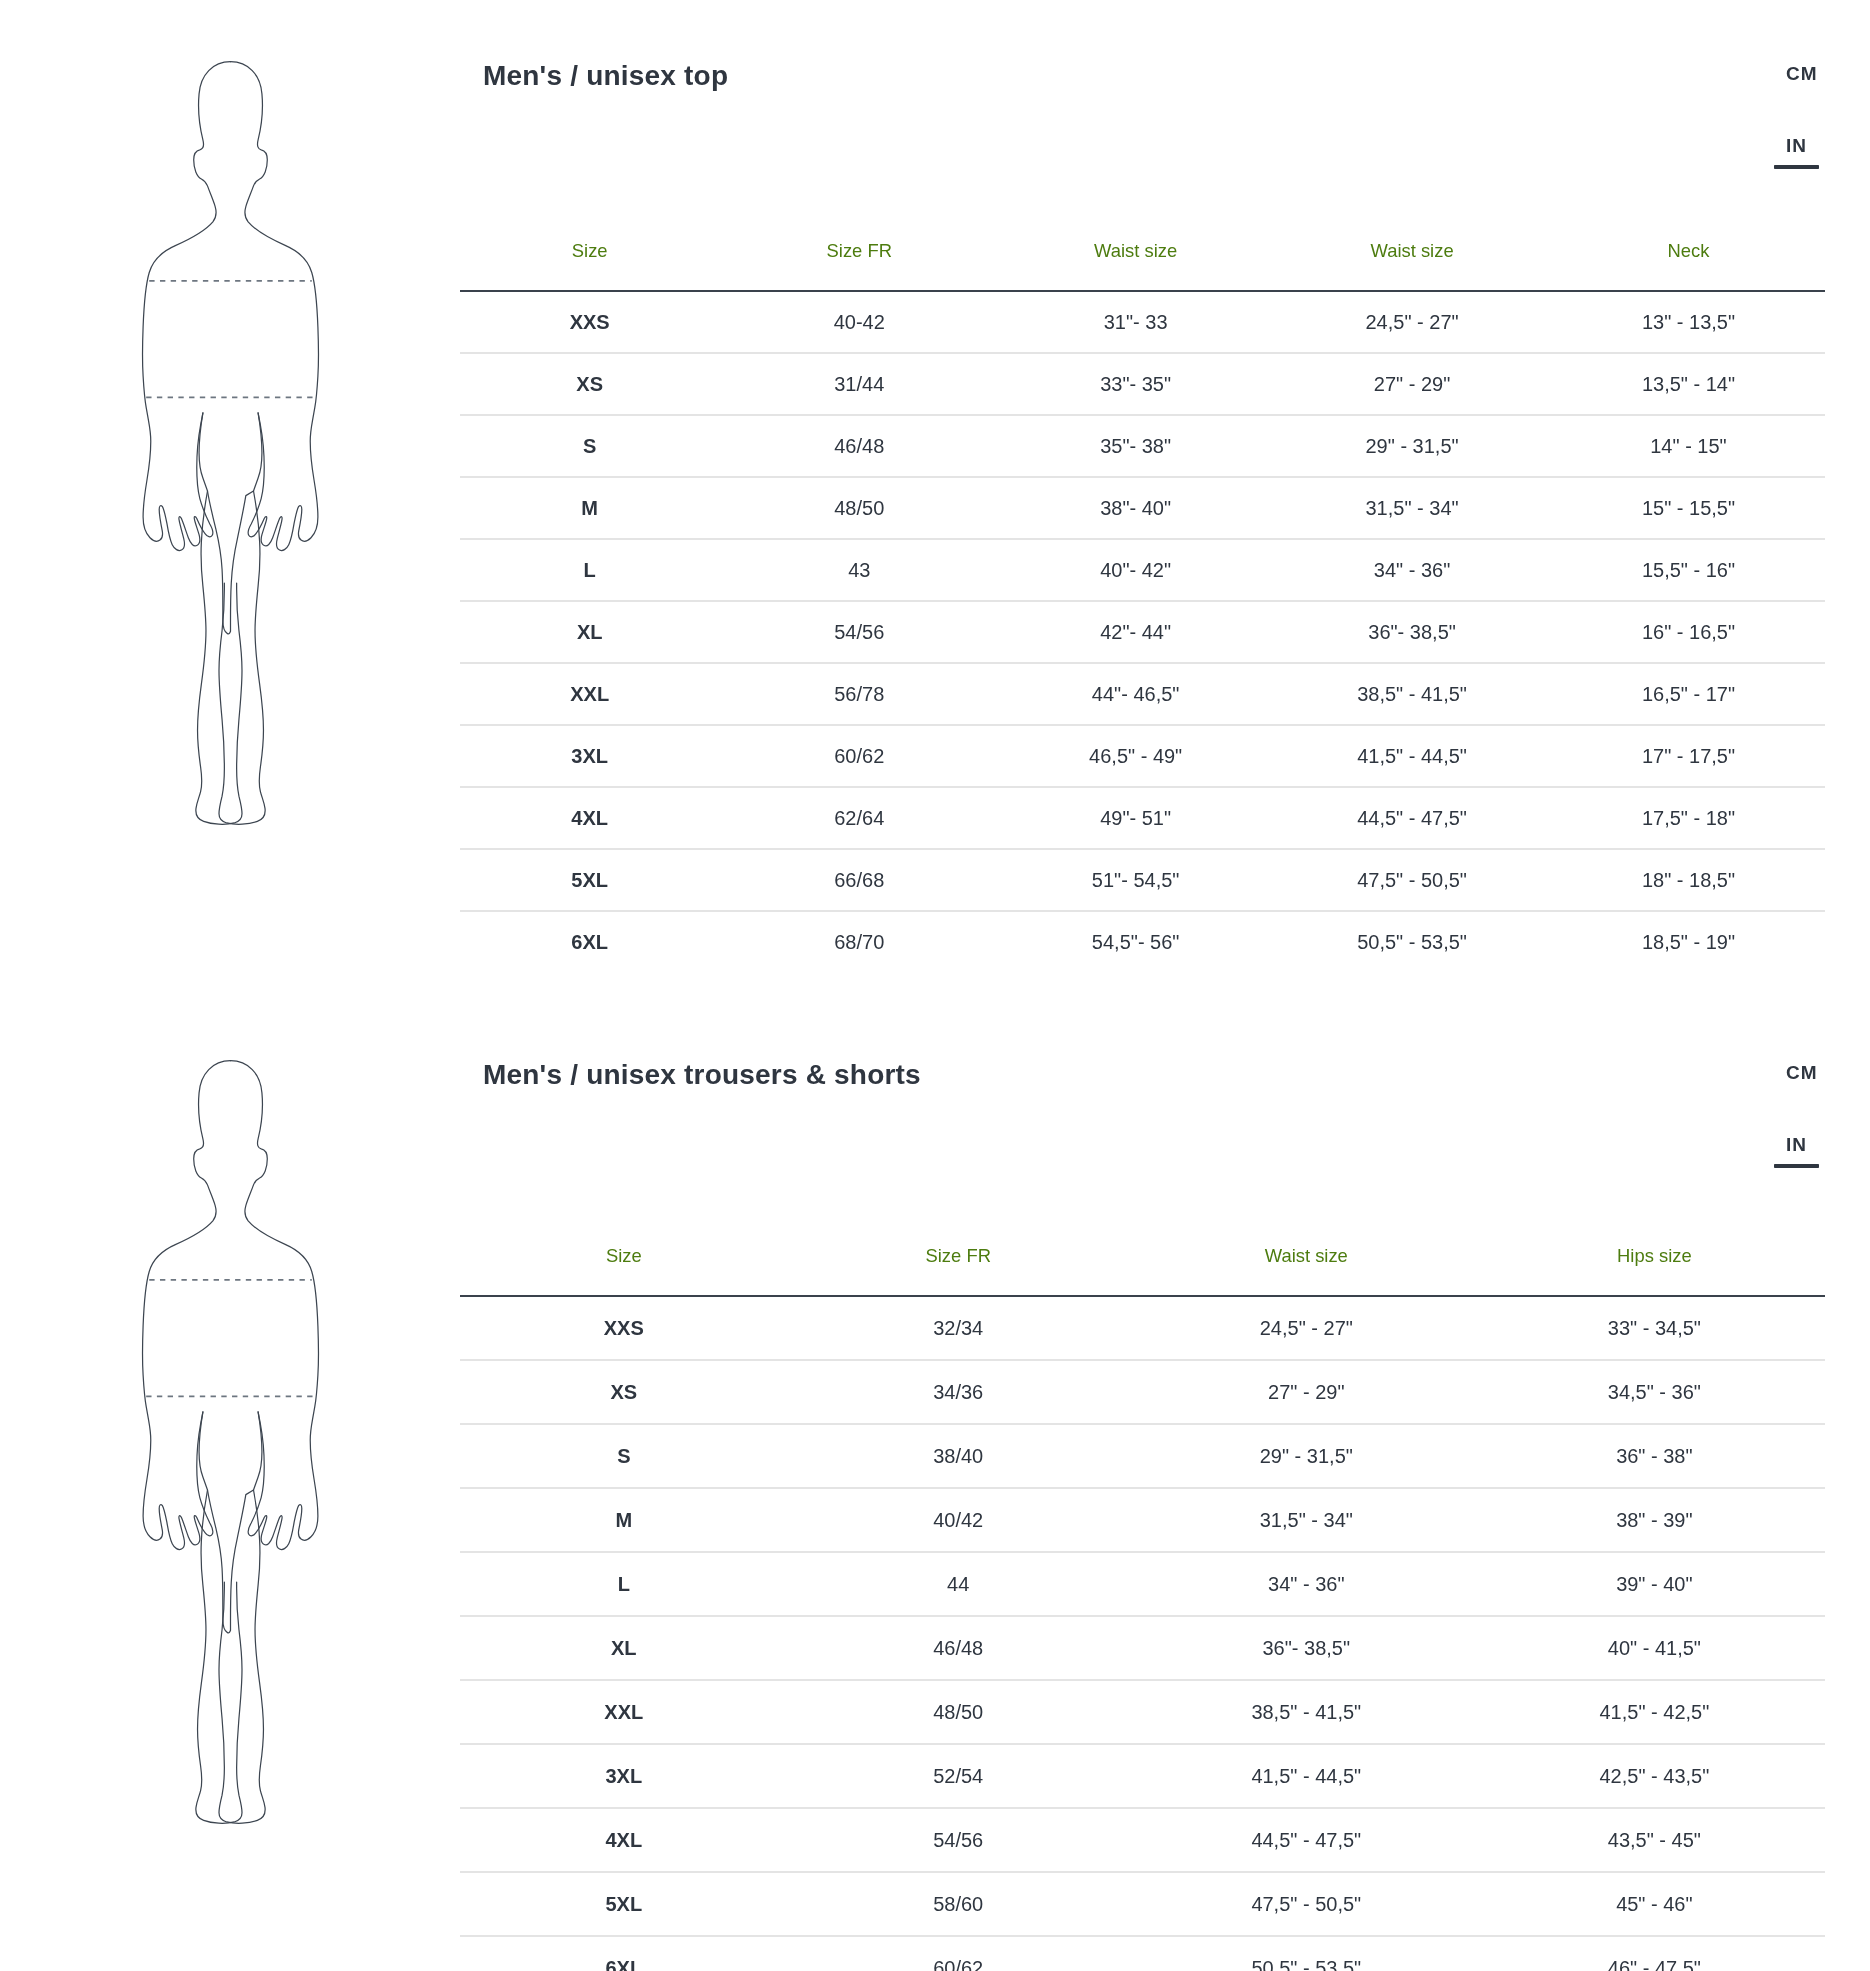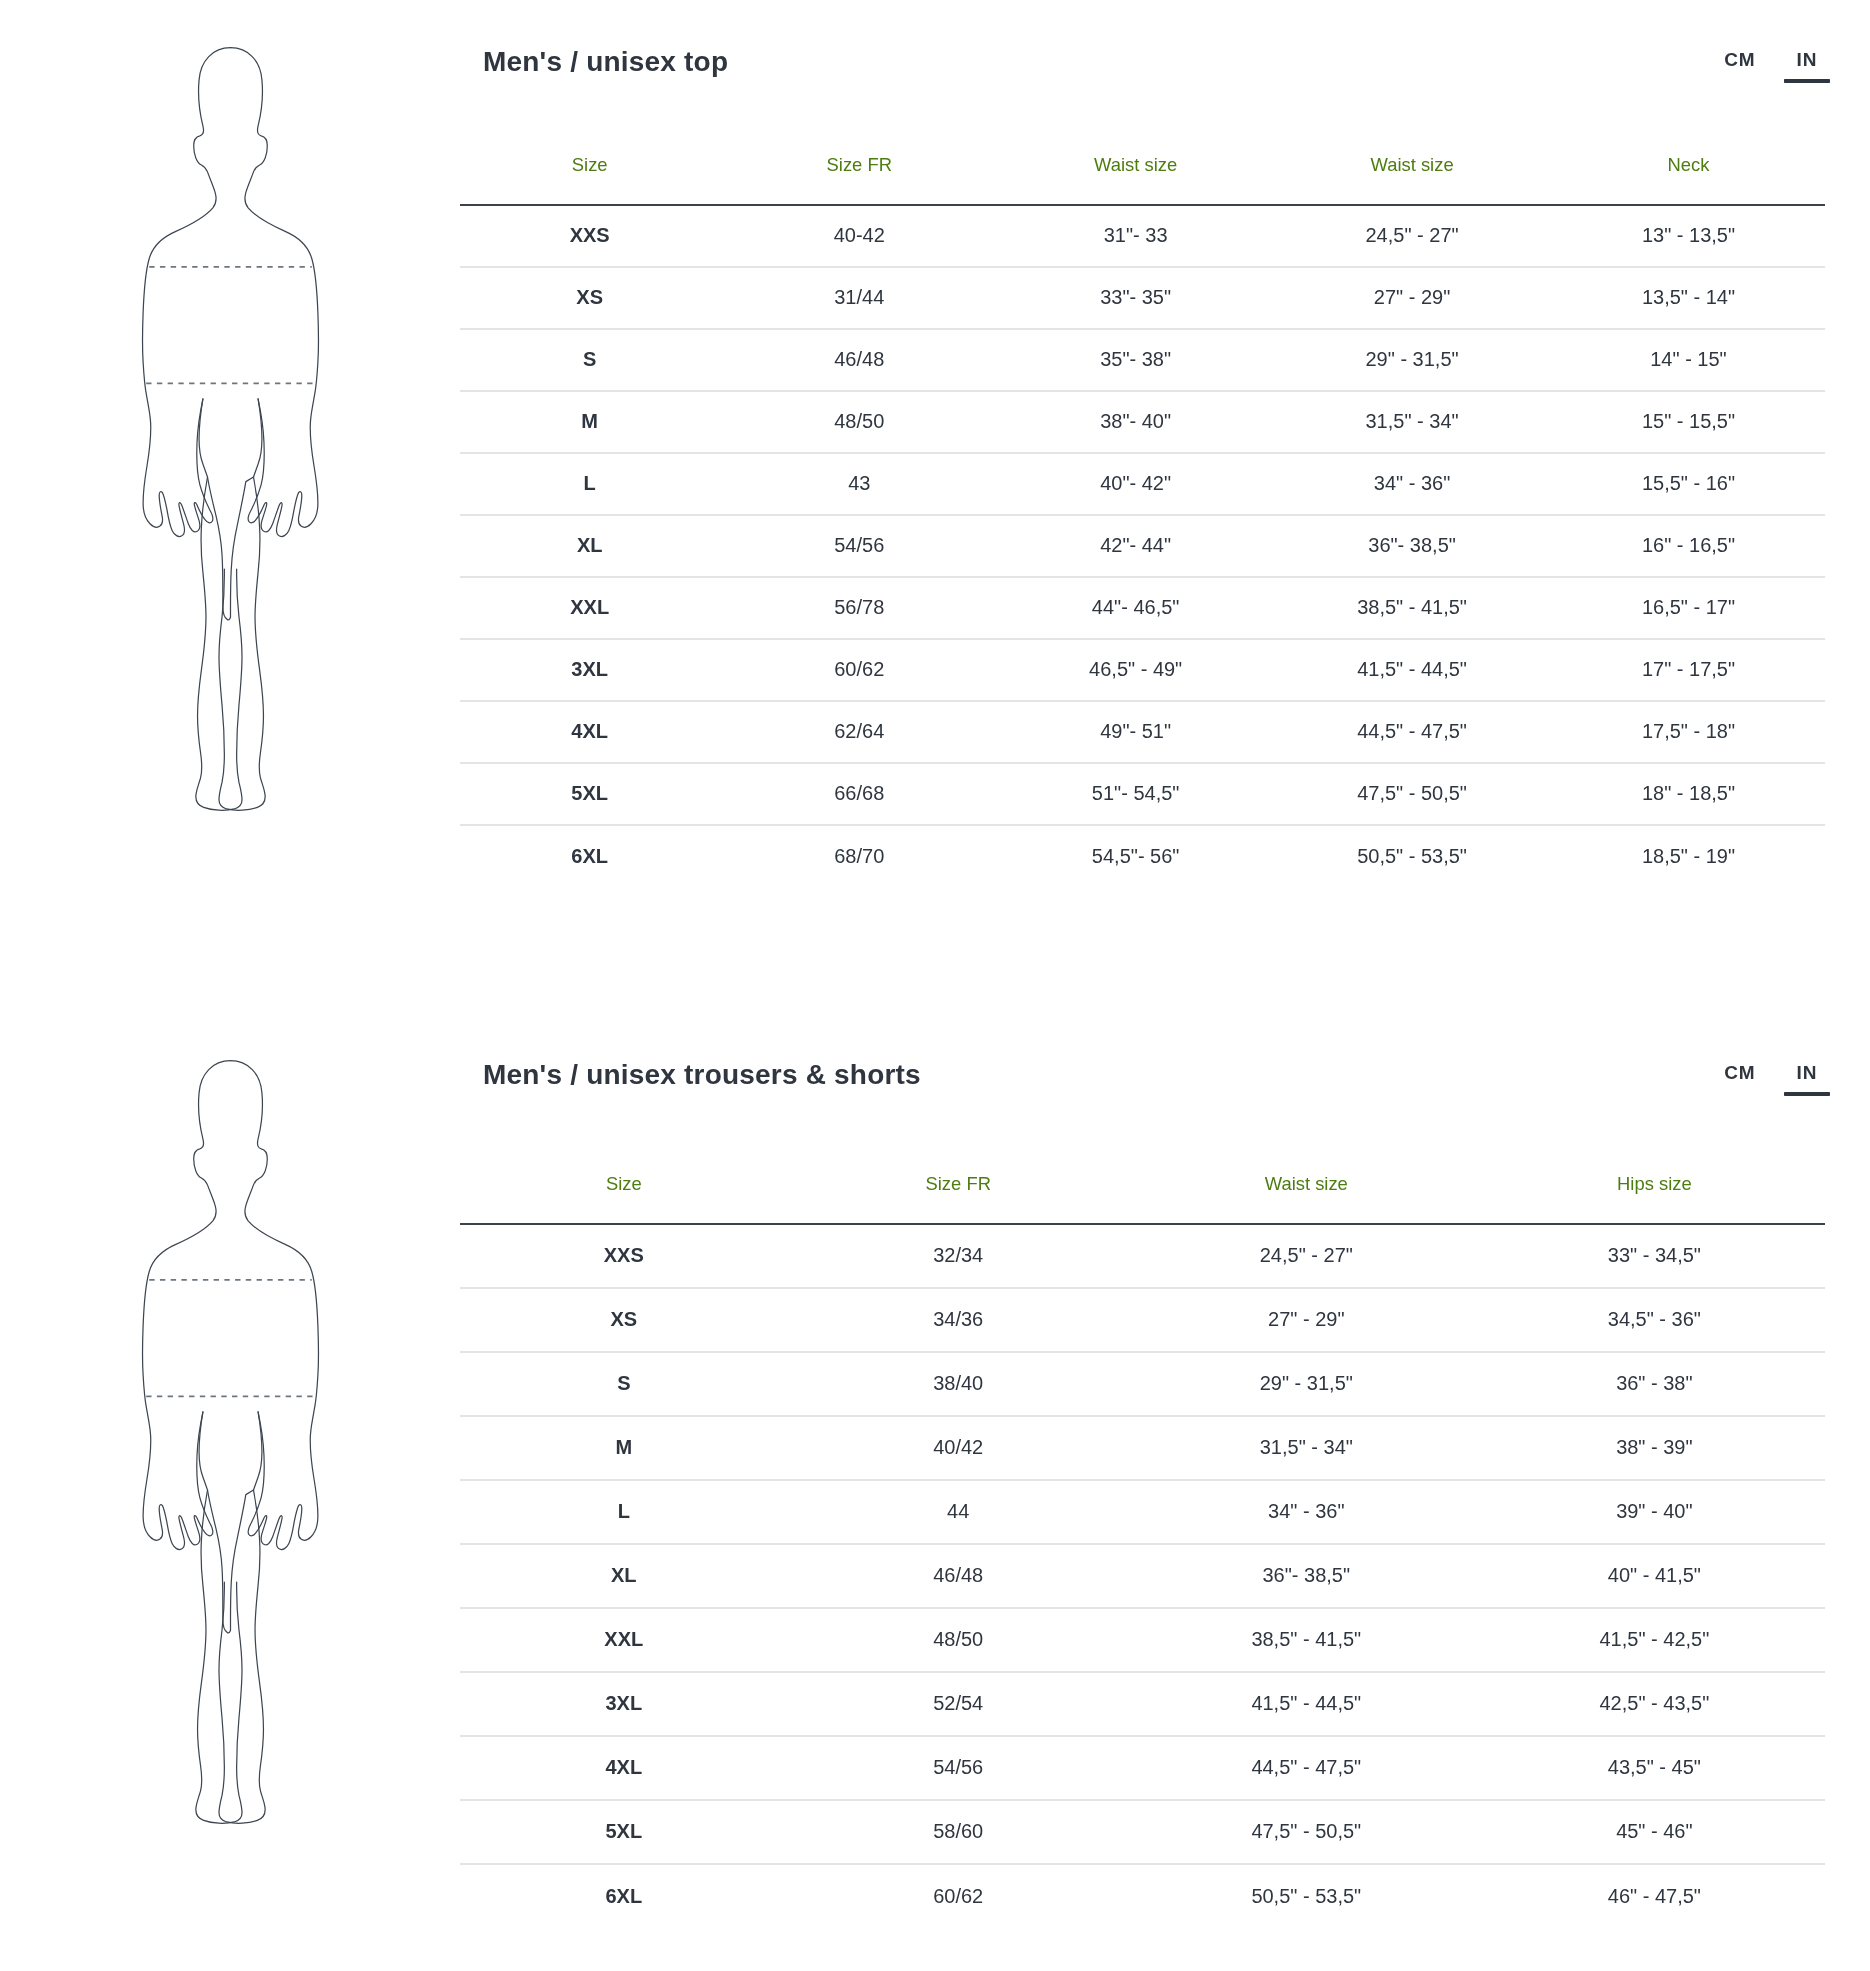--- a/index.html
+++ b/index.html
@@ -26,21 +26,21 @@
 
   
   .section {
     position: absolute;
     left: 0;
     width: 1871px;
     display: flex;
     align-items: flex-start;
   }
 
-  .section--top    { top: 0px;    height: 989px; }
+  .section--top    { top: 14px;    height: 989px; }
   .section--bottom { top: 1013px; height: 982px; }
 
   
   .figure-col {
     width: 460px;
     flex: 0 0 460px;
     display: flex;
     justify-content: center;
     padding-top: 40px;
   }
@@ -89,20 +89,21 @@
     white-space: nowrap;
   }
 
   
   .unit-toggle {
     display: flex;
     align-items: flex-start;
     gap: 38px;
     padding-top: 4.6px;
     padding-right: 6.1px;
+    flex-direction: column;
   }
 
   .unit-tab {
     position: relative;
     font-size: 19px;
     font-weight: bold;
     letter-spacing: 0.9px;
     color: #2f3640;
     padding: 0 1.5px 12.3px 1.5px;
     cursor: pointer;

